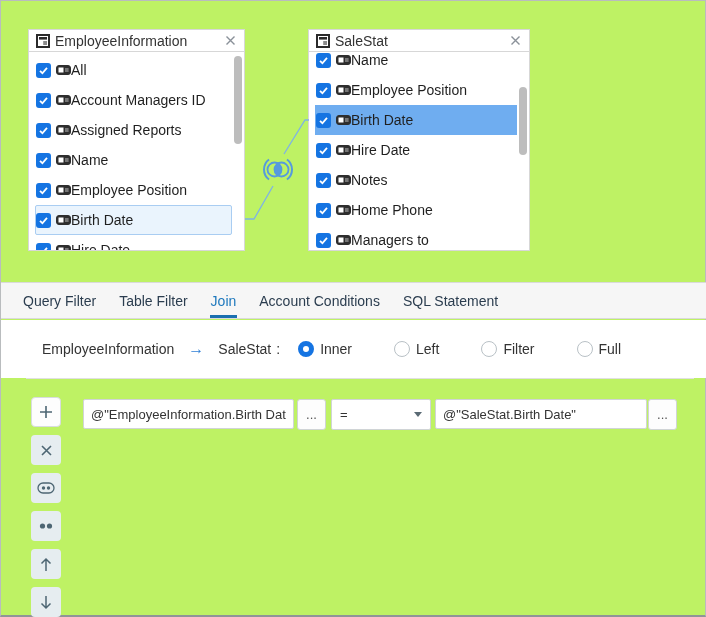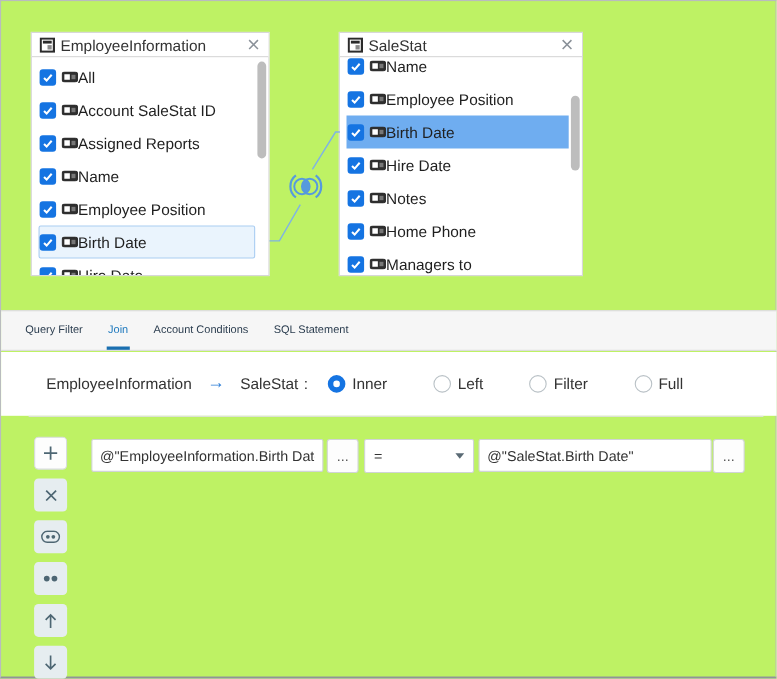--- a/index.html
+++ b/index.html
@@ -85,21 +85,21 @@
     position: absolute; left: 0; top: 281px; width: 706px; height: 37px;
     background: #f6f6f6;
     border-top: 1px solid #dadada;
     border-bottom: 1px solid #dadada;
     display: flex; align-items: stretch;
     padding-left: 21px;
   }
   .tab {
     position: relative;
     display: flex; align-items: center;
-    font-size: 10px; color: #2b3d4f;
+    font-size: 14px; color: #2b3d4f;
     margin-right: 21px; padding: 0 1px;
     cursor: pointer;
   }
   .tab.active { color: #1d78bd; }
   .tab.active::after {
     content: ""; position: absolute; left: 0; right: 0; bottom: 0;
     height: 3px; background: #1a6fb0;
   }
 
   
@@ -210,21 +210,21 @@
             <span class="checkbox">
               <svg width="11" height="11" viewBox="0 0 12 12">
                 <path d="M2.2 6.4 L4.8 9 L9.8 3.2" stroke="#fff" stroke-width="2" fill="none"></path>
               </svg>
             </span>
             <svg width="15" height="10" viewBox="0 0 15 10">
               <rect x="0.5" y="0.5" width="14" height="9" rx="2.5" fill="#2e2e2e" stroke="#2e2e2e"></rect>
               <rect x="2.5" y="2.5" width="5" height="5" fill="#fff"></rect>
               <rect x="9" y="3" width="3.6" height="4" fill="#777"></rect>
             </svg>
-            <span class="field-label">Account SaleStat ID</span>
+            <span class="field-label">Account Managers ID</span>
           </div>
           <div class="field-row">
             <span class="checkbox">
               <svg width="11" height="11" viewBox="0 0 12 12">
                 <path d="M2.2 6.4 L4.8 9 L9.8 3.2" stroke="#fff" stroke-width="2" fill="none"></path>
               </svg>
             </span>
             <svg width="15" height="10" viewBox="0 0 15 10">
               <rect x="0.5" y="0.5" width="14" height="9" rx="2.5" fill="#2e2e2e" stroke="#2e2e2e"></rect>
               <rect x="2.5" y="2.5" width="5" height="5" fill="#fff"></rect>
@@ -412,20 +412,21 @@
       <path d="M8 1.5 A12.5 12.5 0 0 0 8 21.5" fill="none" stroke="#569ade" stroke-width="2"></path>
       <path d="M26 1.5 A12.5 12.5 0 0 1 26 21.5" fill="none" stroke="#569ade" stroke-width="2"></path>
       <circle cx="13.5" cy="11.5" r="7" fill="none" stroke="#569ade" stroke-width="1.8"></circle>
       <circle cx="20.5" cy="11.5" r="7" fill="none" stroke="#569ade" stroke-width="1.8"></circle>
       <path d="M17 5.4 A7 7 0 0 1 17 17.6 A7 7 0 0 1 17 5.4 Z" fill="#569ade"></path>
     </g>
   </svg>
 
   <div class="tab-bar">
       <div class="tab">Query Filter</div>
+      <div class="tab">Table Filter</div>
       <div class="tab active">Join</div>
       <div class="tab">Account Conditions</div>
       <div class="tab">SQL Statement</div>
     </div>
 
   <div class="join-config">
     <span>EmployeeInformation</span>
     <span class="join-arrow">→</span>
     <span>SaleStat</span>
     <span class="join-colon">:</span>

